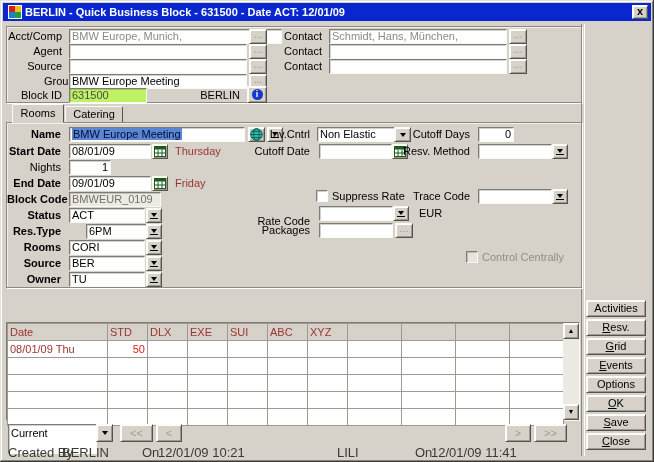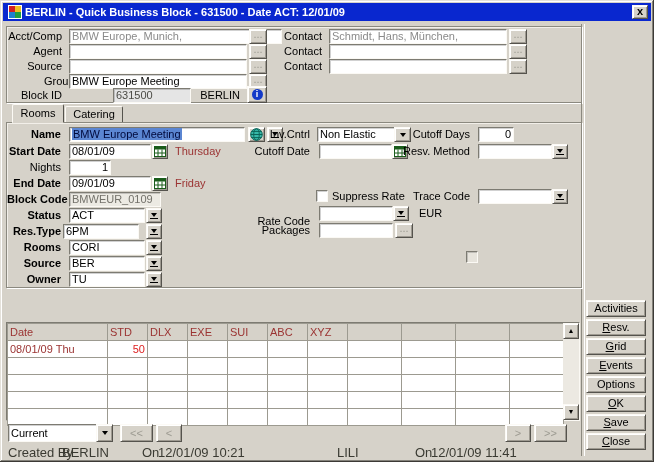--- a/index.html
+++ b/index.html
@@ -5,21 +5,21 @@
   html,body{margin:0;padding:0;background:#9a9890;}
   *{font-family:"Liberation Sans",sans-serif;}
   #win{position:relative;width:654px;height:462px;background:#d6d2c9;overflow:hidden;
        box-shadow:inset -1px -1px 0 #3c3a36, inset 1px 1px 0 #e4e1da, inset -2px -2px 0 #84827a, inset 2px 2px 0 #ffffff;}
   .abs{position:absolute;box-sizing:border-box;}
   .lbl{position:absolute;box-sizing:border-box;height:13px;font-size:11px;line-height:13px;color:#000;text-align:right;white-space:nowrap;padding-right:3px;}
   .llbl{text-align:left;padding-right:0;}
   .fld{position:absolute;box-sizing:border-box;height:15px;background:#fff;border:1px solid;border-color:#7d7b72 #fbf9f4 #fbf9f4 #7d7b72;
        box-shadow:inset 1px 1px 0 rgba(70,70,70,.25);font-size:11px;line-height:13px;padding:0 2px;color:#000;overflow:hidden;white-space:nowrap;}
   .ghost{color:#8a8a8a;}
-  .grayfld{background:#e5e5e5;color:#4c4c46;margin-left:44px;}
+  .grayfld{background:#bef264;color:#4c4c46;}
   .dimfld{background:#eceae3;color:#73716a;}
   .num{text-align:right;}
   .btn{position:absolute;box-sizing:border-box;background:#d6d2c9;border:1px solid;border-color:#fcfaf5 #55534d #55534d #fcfaf5;
        box-shadow:inset 1px 1px 0 #fff, inset -1px -1px 0 #9e9a91;font-size:11px;text-align:center;color:#000;cursor:default;overflow:hidden;}
   .dim{color:#9d9b92;}
   .sidebtn{display:block;height:17px;line-height:15px;font-size:11px;}
   .hk::first-letter{text-decoration:underline;}
   .ddbtn{display:flex;flex-direction:column;align-items:center;justify-content:center;}
   .tri{width:0;height:0;border-left:3px solid transparent;border-right:3px solid transparent;border-top:4px solid #000;}
   .bar{width:8px;height:1px;background:#000;margin-top:1px;}
@@ -149,21 +149,21 @@
     <div class="fld dimfld" style="left:62px;top:69px;width:92px;">BMWEUR_0109</div>
 
     <div class="lbl" style="left:0;top:86px;width:57px;font-weight:bold;">Status</div>
     <div class="fld" style="left:62px;top:85px;width:76px;">ACT</div>
     <div class="btn ddbtn" style="left:139px;top:85px;width:16px;height:15px;">
         <span class="tri"></span>
         <span class="bar"></span>
       </div>
 
     <div class="lbl" style="left:0;top:102px;width:57px;font-weight:bold;">Res.Type</div>
-    <div class="fld" style="left:56px;top:101px;width:76px;">6PM</div>
+    <div class="fld" style="left:79px;top:101px;width:76px;">6PM</div>
     <div class="btn ddbtn" style="left:139px;top:101px;width:16px;height:15px;">
         <span class="tri"></span>
         <span class="bar"></span>
       </div>
 
     <div class="lbl" style="left:0;top:118px;width:57px;font-weight:bold;">Rooms</div>
     <div class="fld" style="left:62px;top:117px;width:76px;">CORI</div>
     <div class="btn ddbtn" style="left:139px;top:117px;width:16px;height:15px;">
         <span class="tri"></span>
         <span class="bar"></span>
@@ -222,20 +222,21 @@
         <span class="tri"></span>
         <span class="bar"></span>
       </div>
     <div class="lbl llbl" style="left:412px;top:84px;width:40px;">EUR</div>
 
     <div class="lbl" style="left:228px;top:101px;width:78px;">Packages</div>
     <div class="fld" style="left:312px;top:100px;width:74px;"></div>
     <div class="btn dim" style="left:388px;top:100px;width:18px;height:15px;line-height:9px;">...</div>
 
     <div class="cb cbdis" style="left:459px;top:128px;"></div>
+    <div class="lbl llbl" style="left:475px;top:128px;width:100px;color:#908e84;">Control Centrally</div>
   </div>
 
   <div class="abs" style="left:6px;top:322px;width:574px;height:99px;border:1px solid;border-color:#7d7b72 #fbf9f4 #fbf9f4 #7d7b72;background:#fff;">
     <table class="grid">
       <colgroup>
         <col style="width:100px">
           <col style="width:40px">
           <col style="width:40px">
           <col style="width:40px">
         <col style="width:40px">
@@ -329,21 +330,21 @@
         </tr>
       </tbody>
     </table>
 
     <div class="sbtrack" style="left:556px;top:0;width:16px;height:97px;">
       <div class="btn" style="left:0;top:0;width:16px;height:16px;font-size:7px;line-height:14px;">▲</div>
       <div class="btn" style="left:0;top:81px;width:16px;height:16px;font-size:7px;line-height:14px;">▼</div>
     </div>
   </div>
 
-  <div class="fld" style="left:8px;top:424px;width:89px;height:18px;line-height:16px;">Current</div>
+  <div class="fld" style="left:8px;top:424px;width:89px;height:30px;line-height:16px;">Current</div>
   <div class="btn ddbtn" style="left:96px;top:424px;width:17px;height:18px;">
       <span class="tri"></span>
     </div>
   <div class="btn dim" style="left:120px;top:424px;width:33px;height:18px;line-height:16px;">&lt;&lt;</div>
   <div class="btn dim" style="left:156px;top:424px;width:26px;height:18px;line-height:16px;">&lt;</div>
   <div class="btn dim" style="left:505px;top:424px;width:26px;height:18px;line-height:16px;">&gt;</div>
   <div class="btn dim" style="left:534px;top:424px;width:33px;height:18px;line-height:16px;">&gt;&gt;</div>
 
   <div class="statustxt" style="left:8px;top:446px;">Created By</div>
   <div class="statustxt blue-link" style="left:62px;top:446px;">BERLIN</div>

